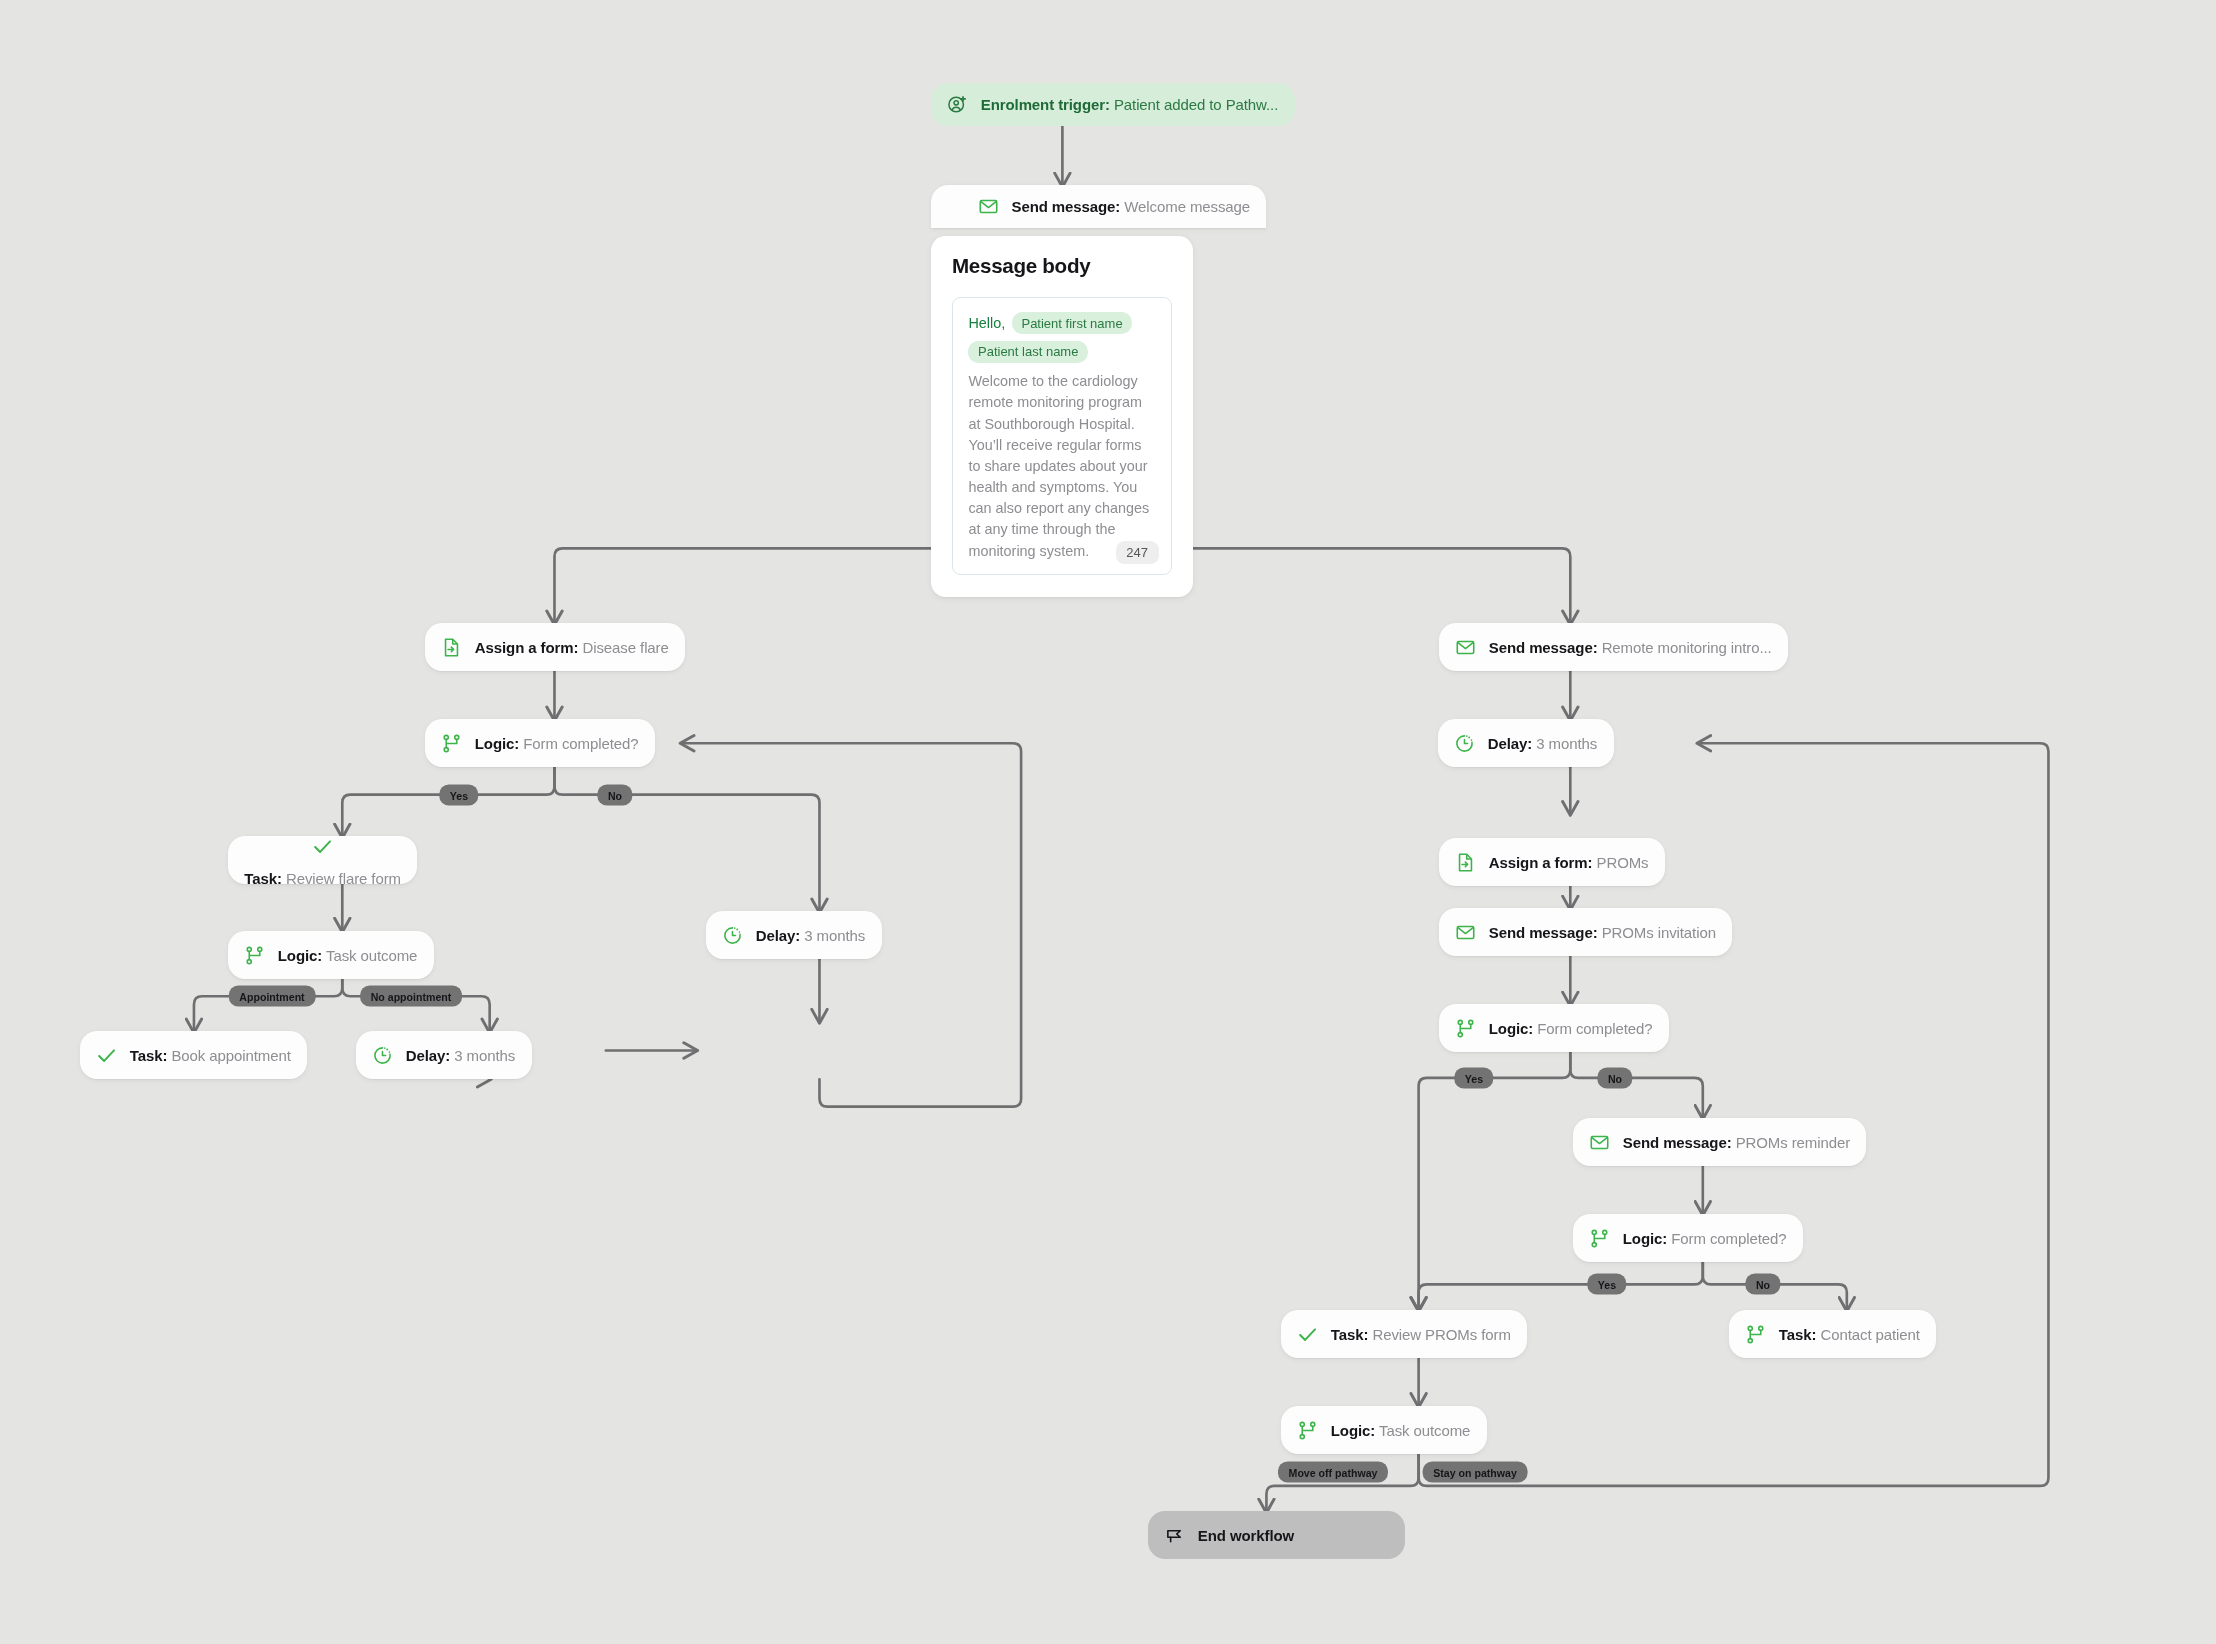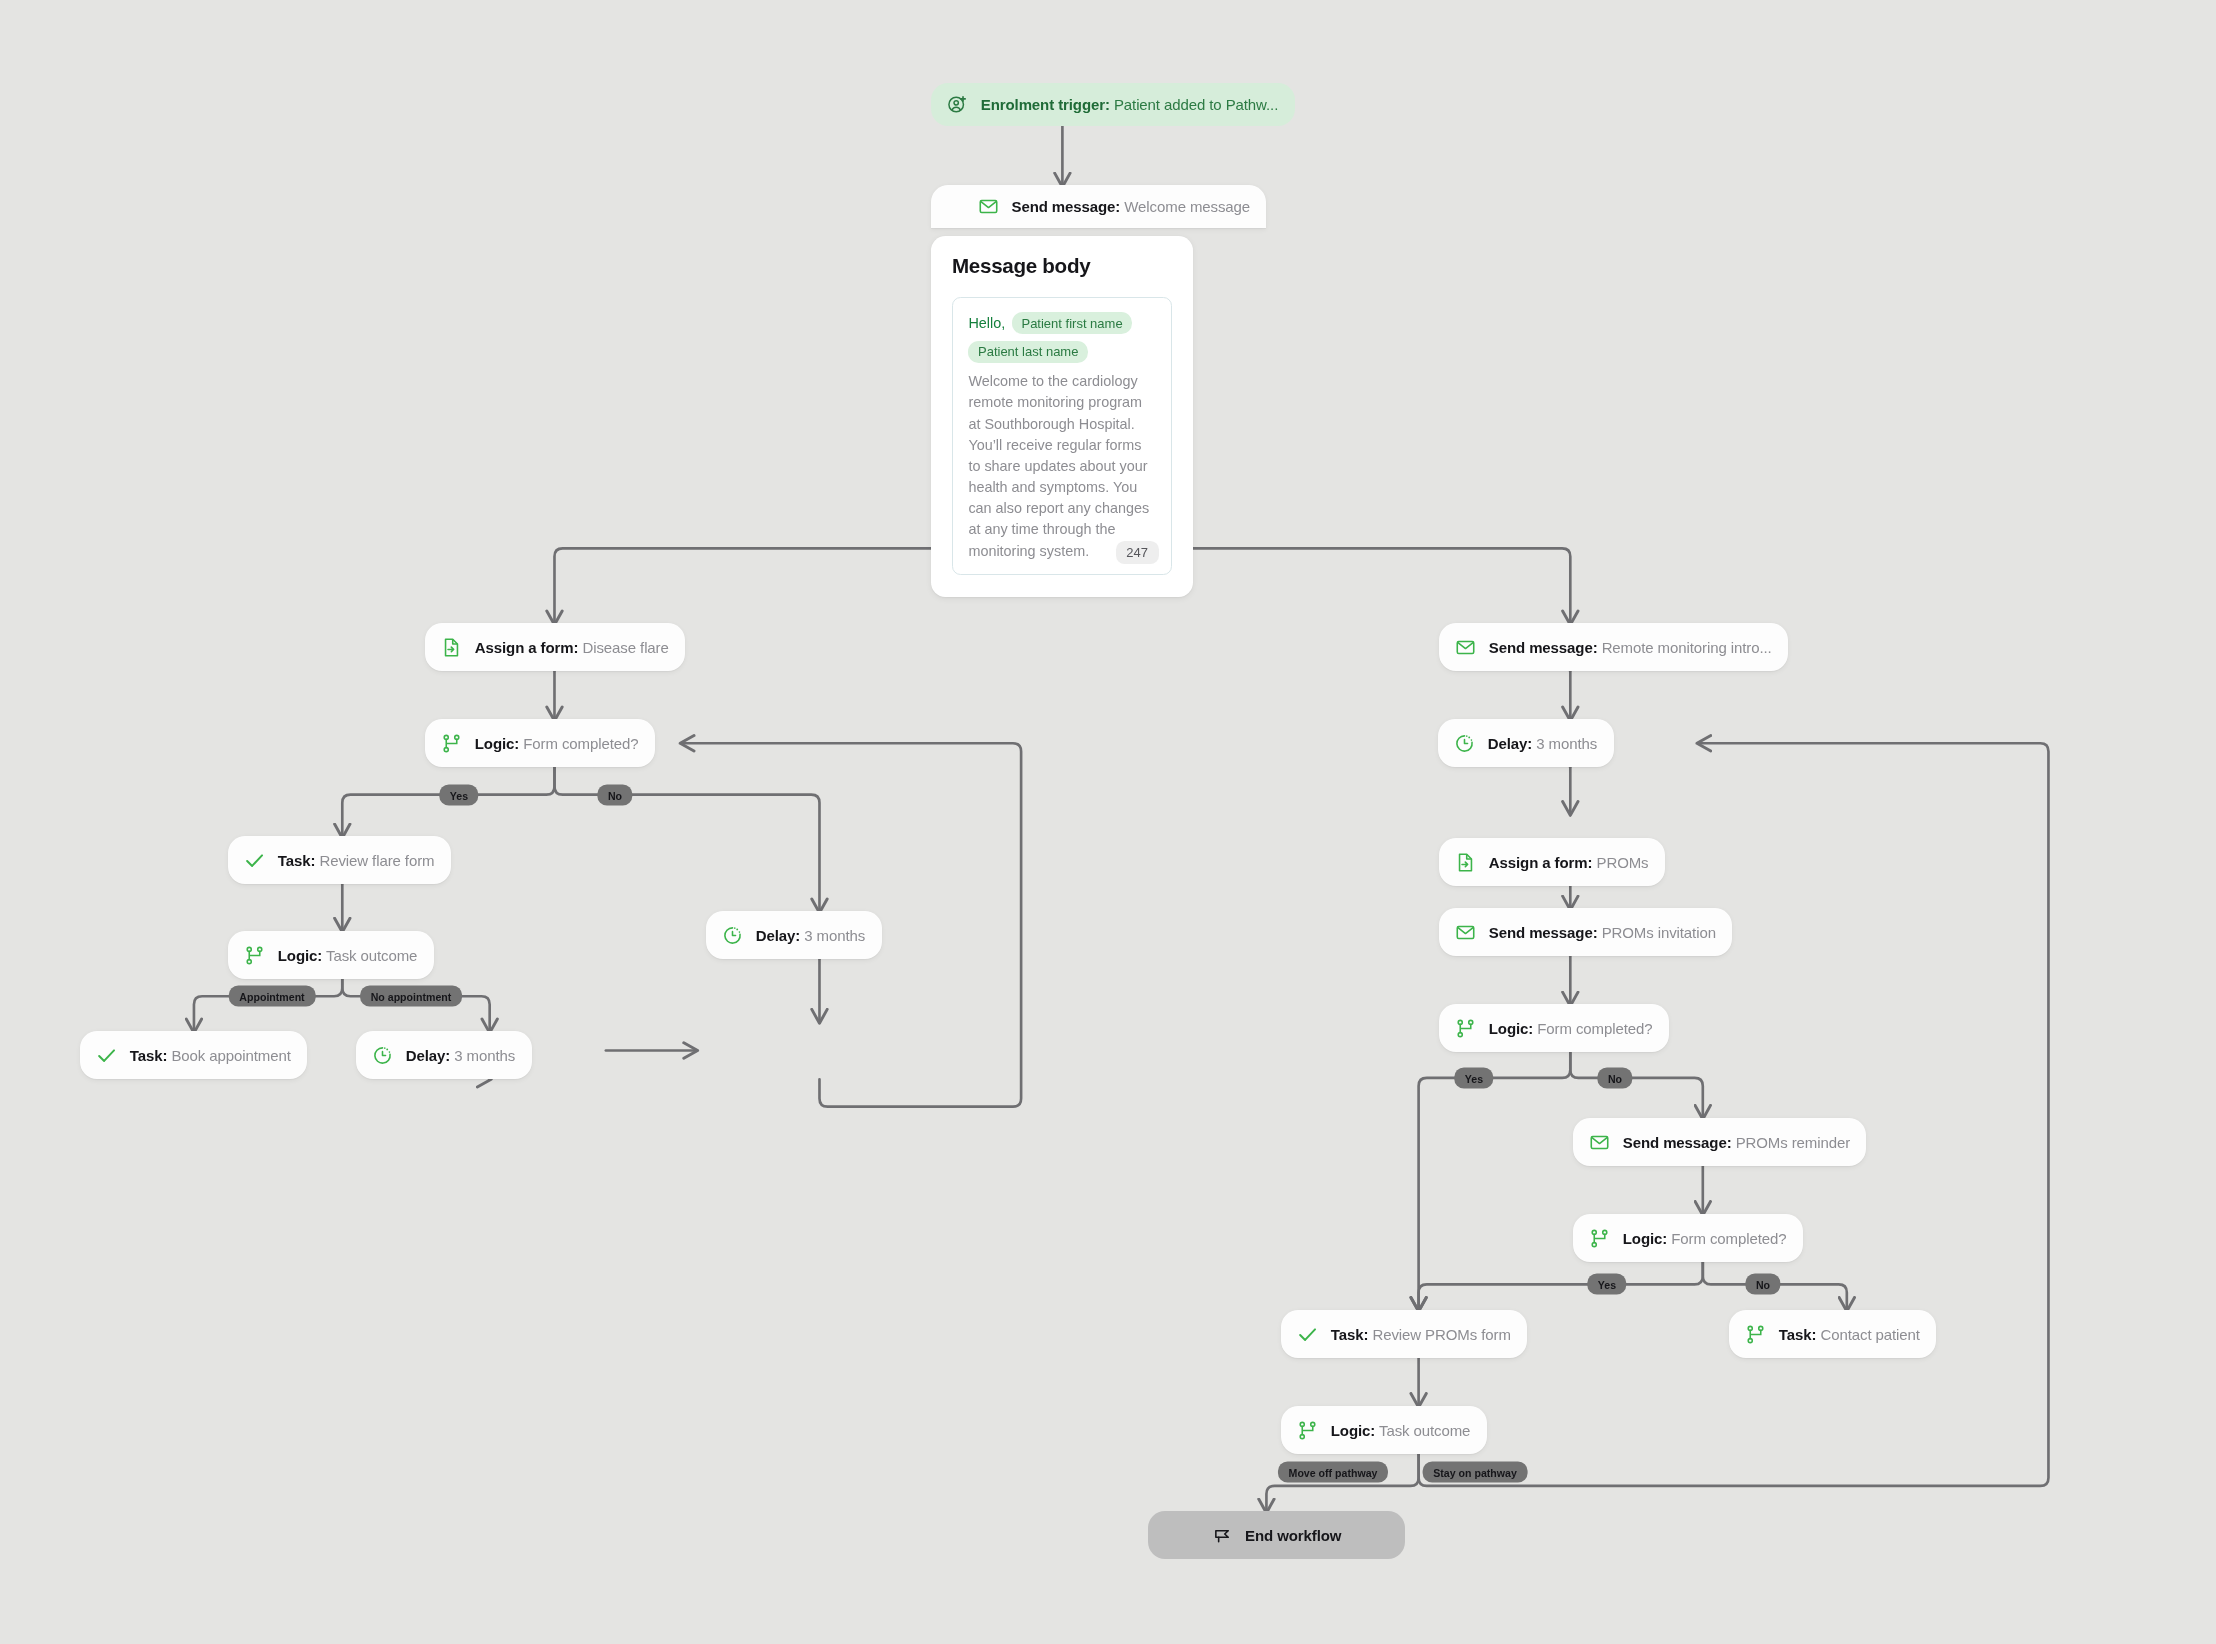--- a/index.html
+++ b/index.html
@@ -17,21 +17,20 @@
   .node {
     position: absolute;
     display: flex;
     align-items: center;
     gap: 12.5px;
     background: #fdfdfd;
     border-radius: 17px;
     padding: 0 16.3px;
     box-shadow: 0 1.4px 4.8px rgba(0,0,0,.05), 0 0.5px 1px rgba(0,0,0,.04);
     white-space: nowrap;
-    justify-content: center;
   }
   .node .lbl { font-size: 15px; color: #8d8d92; letter-spacing: -0.1px; }
   .node .lbl b { color: #16161a; font-weight: 700; }
 
   .node.trigger {
     background: #d6edda;
     box-shadow: none;
   }
   .node.trigger .lbl { color: #2c7a43; }
   .node.trigger .lbl b { color: #1f6b37; }
@@ -208,21 +207,21 @@
       <circle cx="6" cy="5" r="2.3" fill="none" stroke="#3cb44a" stroke-width="1.8"></circle>
       <circle cx="6" cy="19" r="2.3" fill="none" stroke="#3cb44a" stroke-width="1.8"></circle>
       <circle cx="18" cy="5" r="2.3" fill="none" stroke="#3cb44a" stroke-width="1.8"></circle>
       <path d="M6 7.3v9.4M6 12h12V7.3" fill="none" stroke="#3cb44a" stroke-width="1.8" stroke-linecap="round"></path>
     </svg>
     <span class="lbl">
       <b>Logic:</b> <span>Form completed?</span>
     </span>
   </div>
 
-  <div class="node" style="left:228px; top:836px; height:48px;">
+  <div class="node" style="left:228px; top:836px; height:48px;flex-direction:column;">
     <svg class="ico" width="21" height="21" viewBox="0 0 24 24">
       <path d="M3.6 12.6 9.3 18.2 20.6 6.2" fill="none" stroke="#3cb44a" stroke-width="2.3" stroke-linecap="round" stroke-linejoin="round"></path>
     </svg>
     <span class="lbl">
       <b>Task:</b> <span>Review flare form</span>
     </span>
   </div>
 
   <div class="node" style="left:228px; top:931px; height:48px;">
     <svg class="ico" width="21" height="21" viewBox="0 0 24 24">

